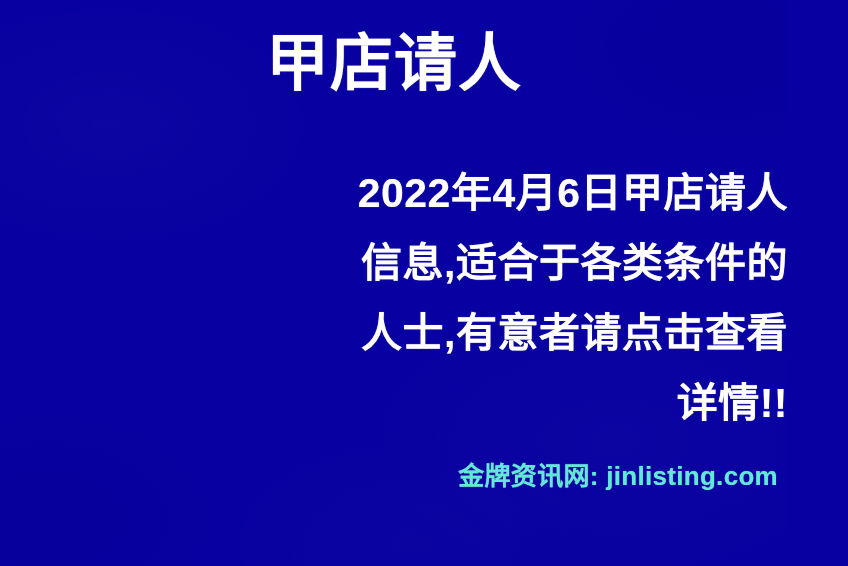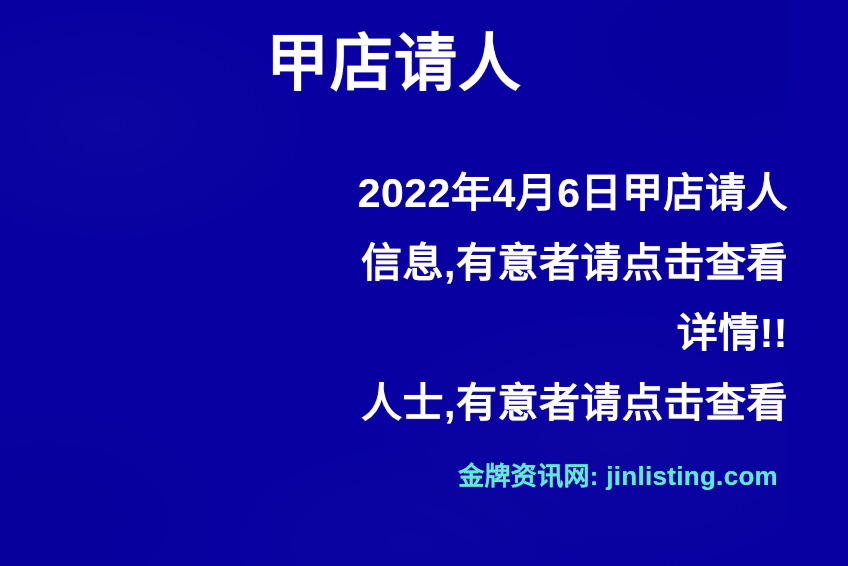--- a/index.html
+++ b/index.html
@@ -94,21 +94,21 @@
 <div class="poster">
 
   <div class="poster-bg-noise"></div>
 
   <div class="poster-content">
 
     <div class="headline">甲店请人</div>
 
     <div class="body-block">
       <div class="body-line">2022年4月6日甲店请人</div>
-      <div class="body-line">信息,有意者请点击查看</div>
+      <div class="body-line">信息,适合于各类条件的</div>
+      <div class="body-line">人士,有意者请点击查看</div>
       <div class="body-line">详情!!</div>
-      <div class="body-line">人士,有意者请点击查看</div>
     </div>
 
     <div class="footer">金牌资讯网: jinlisting.com</div>
 
   </div>
 </div>
 
 </body></html>

